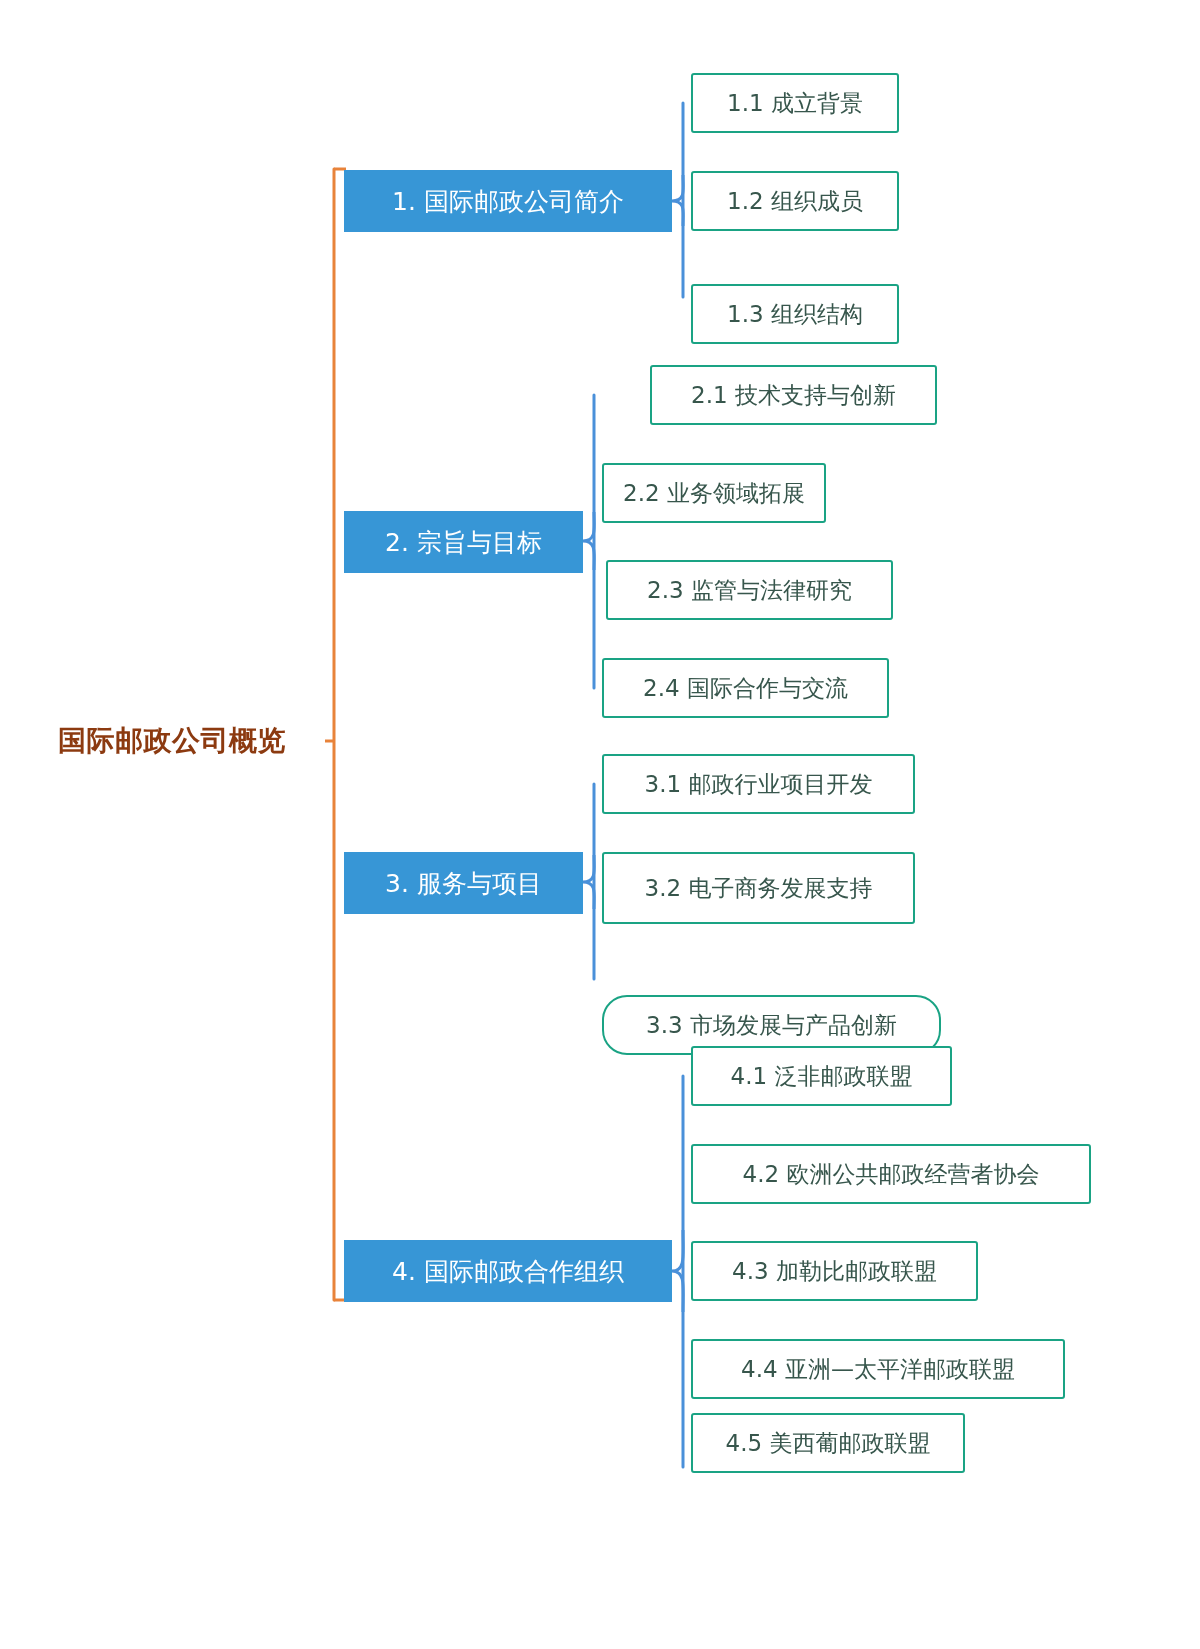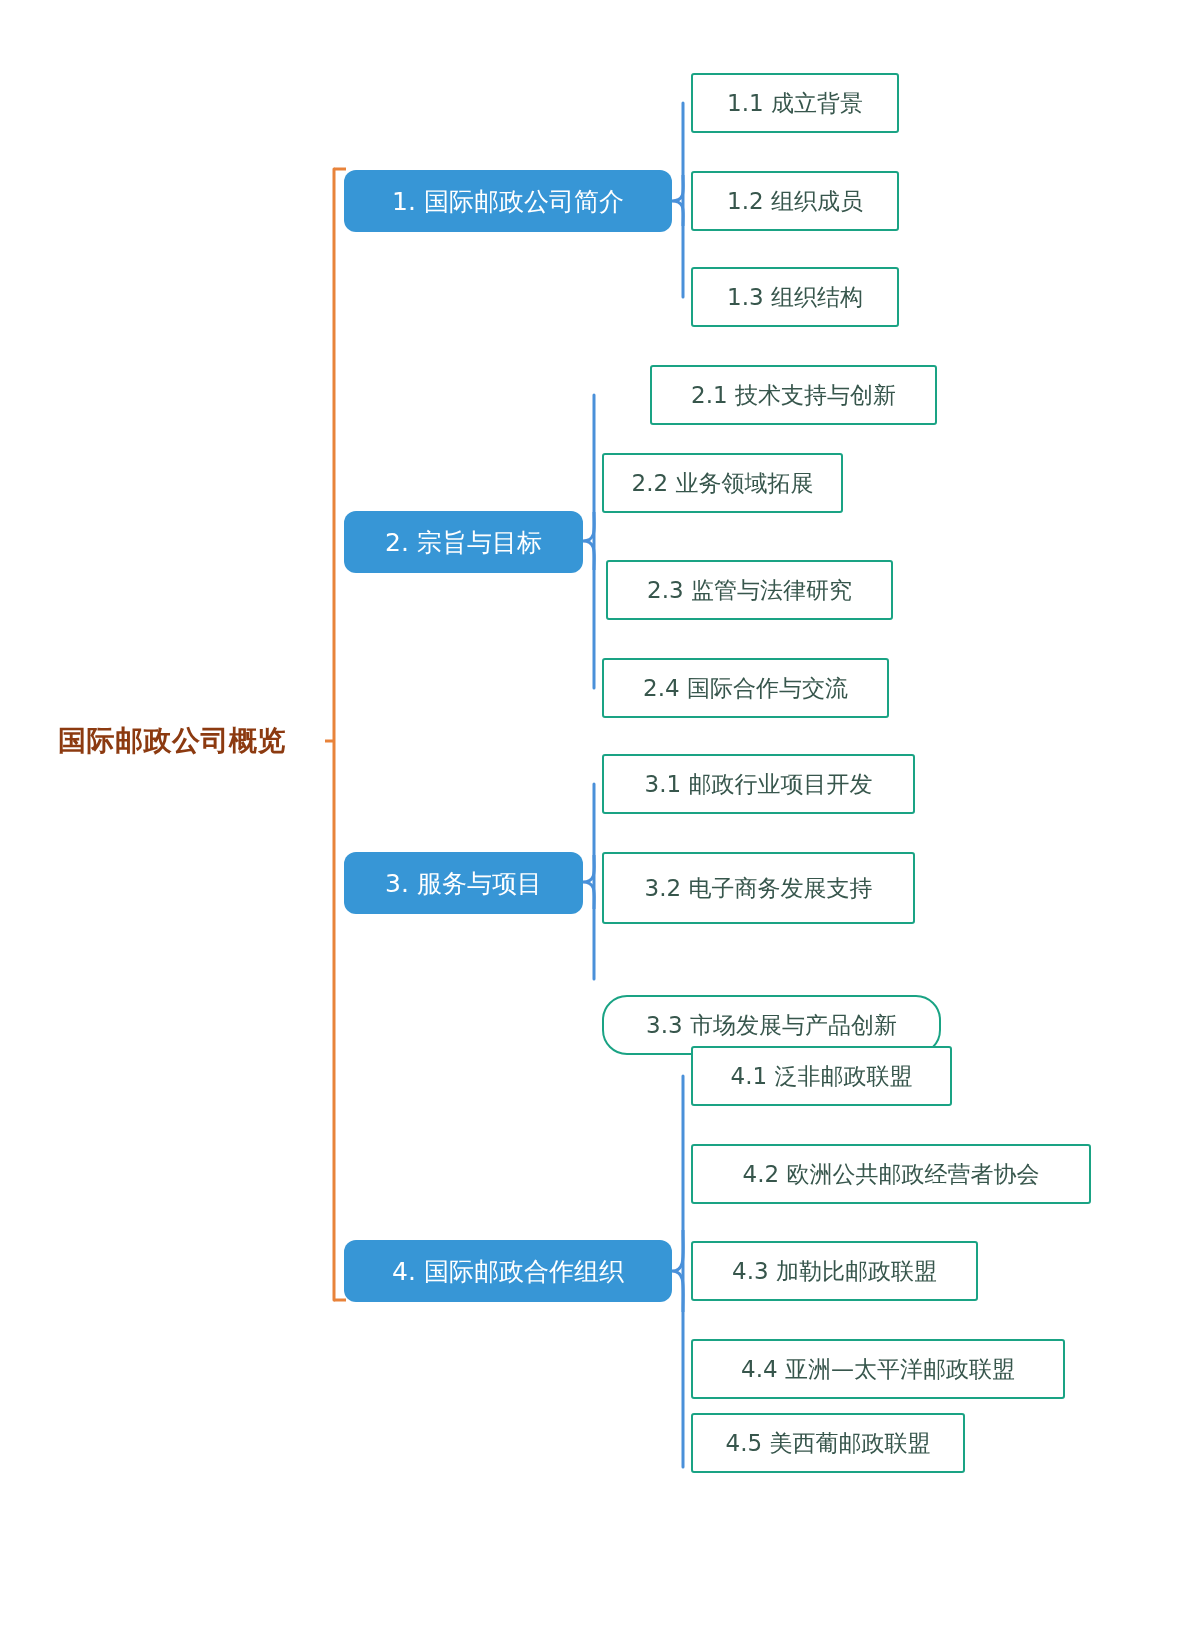--- a/index.html
+++ b/index.html
@@ -44,21 +44,21 @@
     line-height: 1;
   }
 
   
   .l1-node {
     position: absolute;
     z-index: 3;
     background: #3796d6;
     color: #ffffff;
     font-size: 25px;
-    border-radius: 12px;
+    border-radius: 0;
     display: flex;
     align-items: center;
     justify-content: center;
     white-space: nowrap;
     box-sizing: border-box;
     padding: 0 14px;
   }
 
   
   .leaf-node {
@@ -123,26 +123,26 @@
              L 683,1467" stroke="#4a90d9" stroke-width="3" fill="none" stroke-linecap="round"></path>
     <path d="M 683,1230 L 683,1312" stroke="#4a90d9" stroke-width="3" fill="none"></path>
   </svg>
 
   <div class="root-label" style="left:58px; top:727px;">国际邮政公司概览</div>
 
   <div class="l1-node" style="left:344px; top:170px; width:328px; height:62px;">1. 国际邮政公司简介</div>
 
   <div class="leaf-node" style="left:691px; top:73px; width:208px; height:60px;">1.1 成立背景</div>
   <div class="leaf-node" style="left:691px; top:171px; width:208px; height:60px;">1.2 组织成员</div>
-  <div class="leaf-node" style="left:691px; top:267px; width:208px; height:60px;">1.3 组织结构</div>
+  <div class="leaf-node" style="left:691px; top:284px; width:208px; height:60px;">1.3 组织结构</div>
 
   <div class="l1-node" style="left:344px; top:511px; width:239px; height:62px;">2. 宗旨与目标</div>
 
   <div class="leaf-node" style="left:602px; top:365px; width:287px; height:60px;margin-left:48px;">2.1 技术支持与创新</div>
-  <div class="leaf-node" style="left:602px; top:453px; width:241px; height:60px;">2.2 业务领域拓展</div>
+  <div class="leaf-node" style="left:602px; top:463px; width:224px; height:60px;">2.2 业务领域拓展</div>
   <div class="leaf-node" style="left:606px; top:560px; width:287px; height:60px;">2.3 监管与法律研究</div>
   <div class="leaf-node" style="left:602px; top:658px; width:287px; height:60px;">2.4 国际合作与交流</div>
 
   <div class="l1-node" style="left:344px; top:852px; width:239px; height:62px;">3. 服务与项目</div>
 
   <div class="leaf-node" style="left:602px; top:754px; width:313px; height:60px;">3.1 邮政行业项目开发</div>
   <div class="leaf-node" style="left:602px; top:852px; width:313px; height:72px;">3.2 电子商务发展支持</div>
   <div class="leaf-node" style="left:602px; top:995px; width:339px; height:60px;border-radius:25px;">3.3 市场发展与产品创新</div>
 
   <div class="l1-node" style="left:344px; top:1240px; width:328px; height:62px;">4. 国际邮政合作组织</div>

